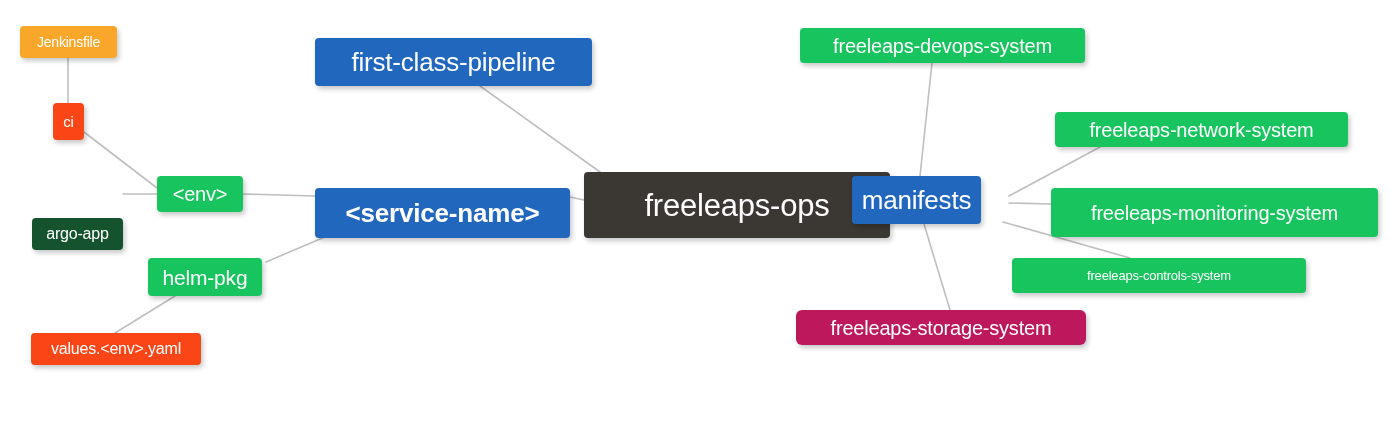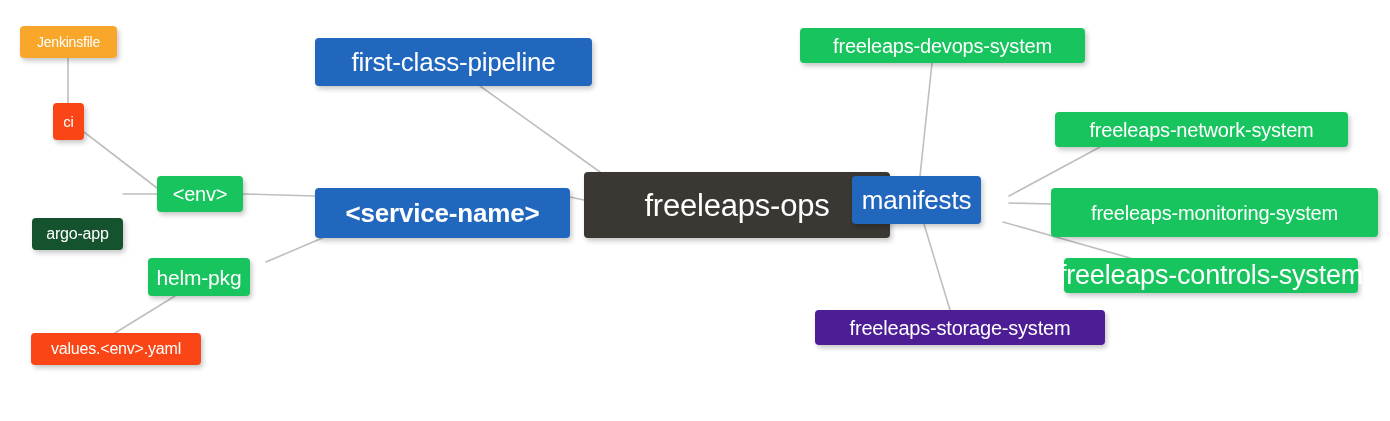--- a/index.html
+++ b/index.html
@@ -80,35 +80,35 @@
       </div>
       <div class="node" style="left: 53px; top: 103px; width: 31px; height: 37px; background: rgb(250, 70, 22); font-size: 15px;">
         <span class="node-label">ci</span>
       </div>
       <div class="node" style="left: 20px; top: 26px; width: 97px; height: 32px; background: rgb(249, 167, 43); font-size: 14px; text-align: center;">
         <span class="node-label">Jenkinsfile</span>
       </div>
       <div class="node" style="left: 32px; top: 178px; width: 91px; height: 32px; background: #14532d; font-size: 16px; margin-top: 40px;">
         <span class="node-label">argo-app</span>
       </div>
-      <div class="node" style="left: 148px; top: 258px; width: 102px; height: 38px; background: rgb(24, 196, 94); font-size: 21px;">
+      <div class="node" style="left: 148px; top: 258px; width: 114px; height: 38px; background: rgb(24, 196, 94); font-size: 21px;">
         <span class="node-label">helm-pkg</span>
       </div>
       <div class="node" style="left: 10px; top: 333px; width: 170px; height: 32px; background: rgb(250, 70, 22); font-size: 16px; margin-left: 21px;">
         <span class="node-label">values.&lt;env&gt;.yaml</span>
       </div>
       <div class="node" style="left: 800px; top: 28px; width: 285px; height: 35px; background: rgb(24, 196, 94); font-size: 20px;">
         <span class="node-label">freeleaps-devops-system</span>
       </div>
       <div class="node" style="left: 1055px; top: 112px; width: 293px; height: 35px; background: rgb(24, 196, 94); font-size: 20px;">
         <span class="node-label">freeleaps-network-system</span>
       </div>
       <div class="node" style="left: 1051px; top: 188px; width: 327px; height: 49px; background: rgb(24, 196, 94); font-size: 20px;">
         <span class="node-label">freeleaps-monitoring-system</span>
       </div>
-      <div class="node" style="left: 1064px; top: 258px; width: 294px; height: 35px; background: rgb(24, 196, 94); font-size: 27px;">
+      <div class="node" style="left: 1012px; top: 258px; width: 294px; height: 35px; background: rgb(24, 196, 94); font-size: 13px;">
         <span class="node-label">freeleaps-controls-system</span>
       </div>
-      <div class="node" style="left: 815px; top: 310px; width: 290px; height: 35px; background: #4c1d95; font-size: 20px;">
+      <div class="node" style="left: 796px; top: 310px; width: 290px; height: 35px; background: #be185d; font-size: 20px; border-radius: 6px;">
         <span class="node-label">freeleaps-storage-system</span>
       </div>
     </div>
 </div>
 
 </body></html>

